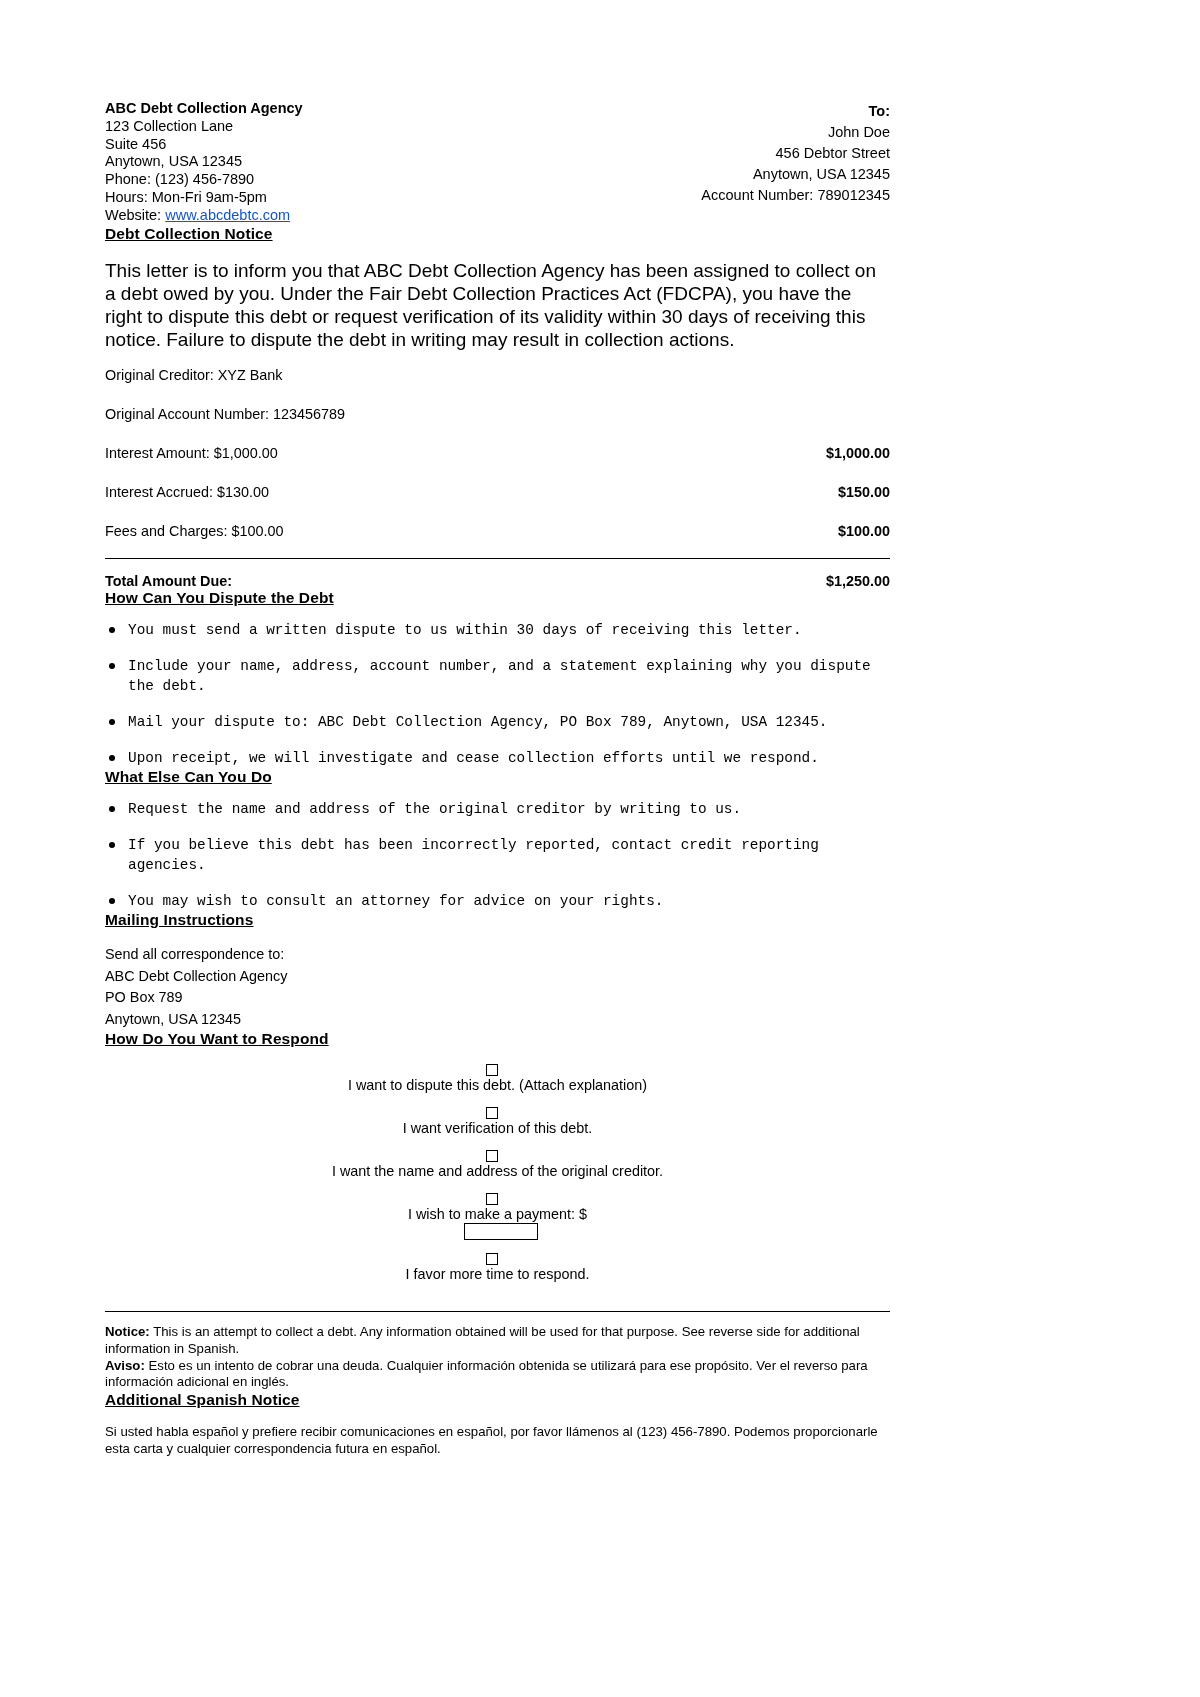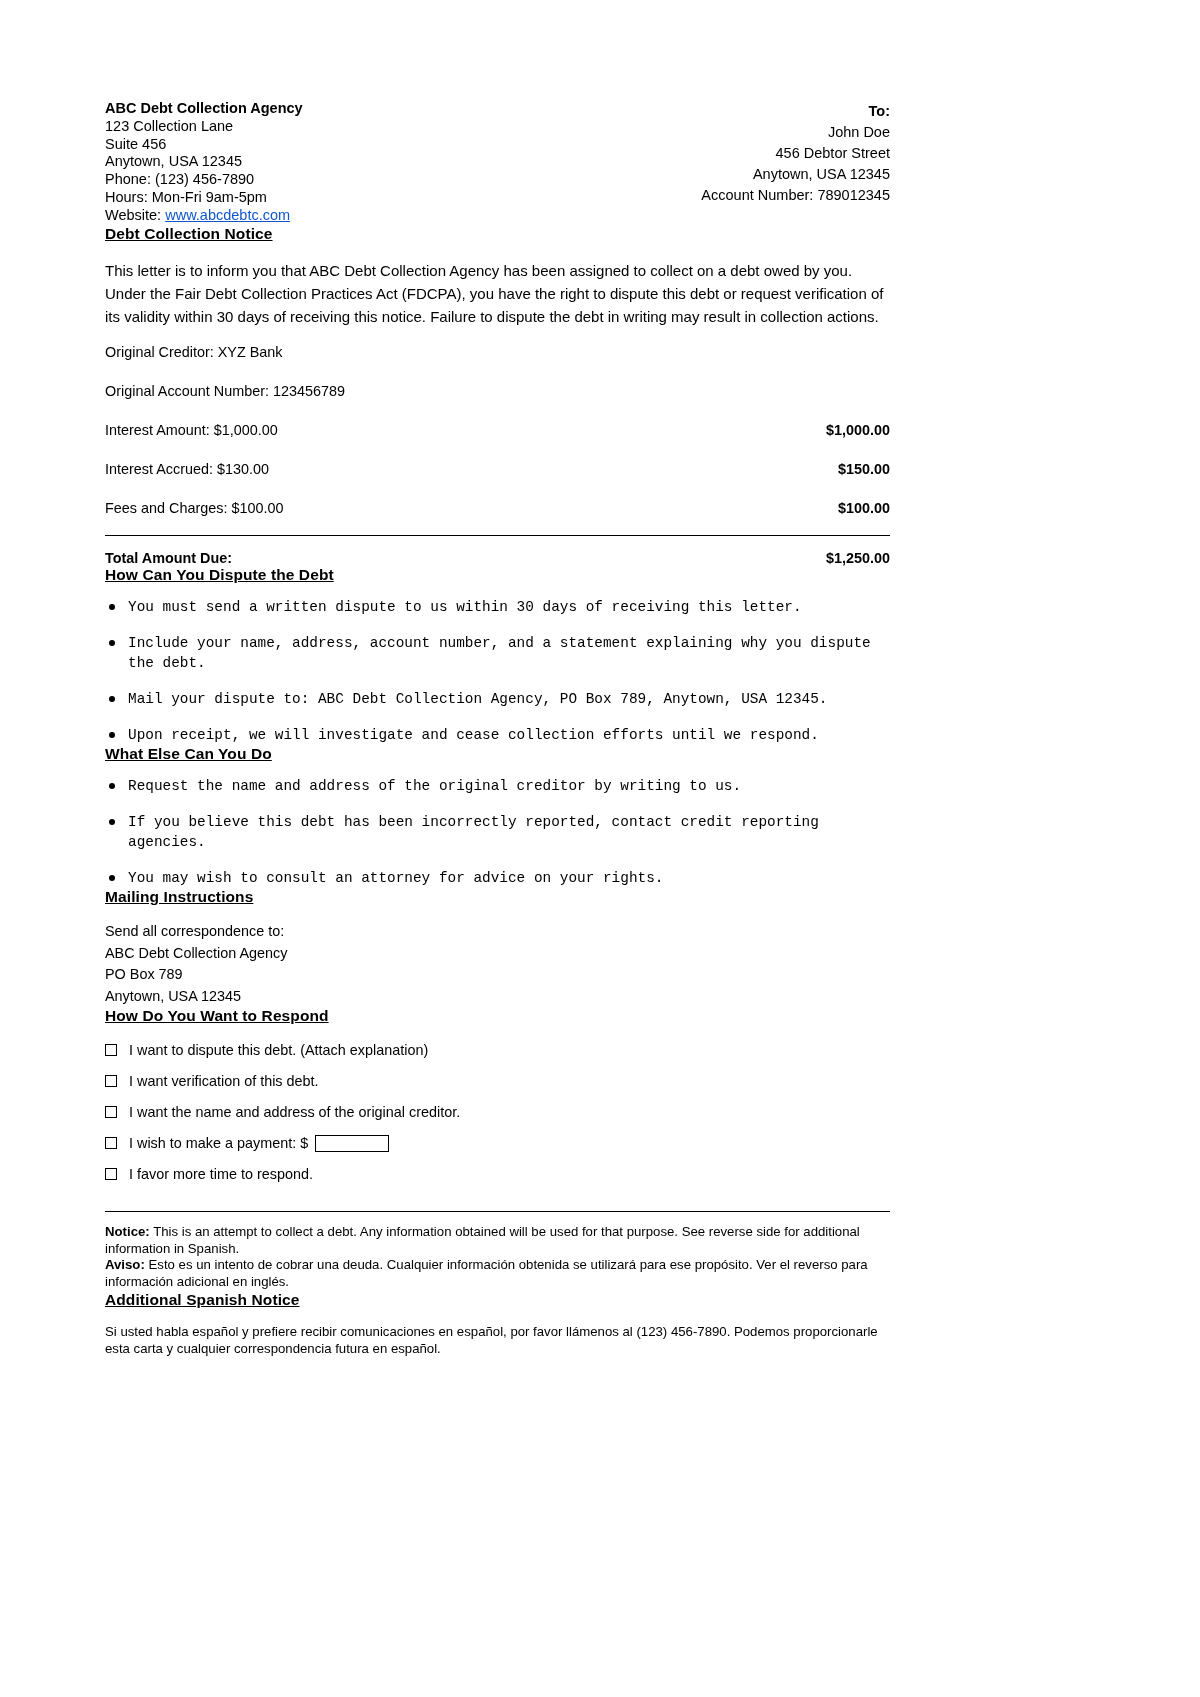--- a/index.html
+++ b/index.html
@@ -63,21 +63,21 @@
   }
   .sp-heading-1 { margin-top: 30px; }
   .sp-heading-2 { margin-top: 29px; }
   .sp-heading-3 { margin-top: 33px; }
   .sp-heading-4 { margin-top: 32px; }
   .sp-heading-5 { margin-top: 53px; }
   .sp-heading-6 { margin-top: 31px; }
   .sp-heading-7 { margin-top: 32px; }
 
   p.body-text {
-    font-size: 15px;
+    font-size: 19px;
     line-height: 23.2px;
     margin: 16px 0 0 0;
     text-align: left;
   }
   
   .info-list { margin-top: 14px; }
   .info-row {
     display: flex;
     justify-content: space-between;
     align-items: baseline;
@@ -137,20 +137,21 @@
     margin-top: 15px;
   }
   
   .respond-list { margin-top: 16px; }
   .respond-row {
     display: flex;
     align-items: center;
     font-size: 14.4px;
     line-height: 18px;
     margin-top: 13px;
+    flex-direction: column;
   }
   .respond-row:first-child { margin-top: 0; }
   .checkbox {
     width: 12px;
     height: 12px;
     border: 1.4px solid #000000;
     box-sizing: border-box;
     margin-right: 12px;
     flex: 0 0 auto;
     background: #ffffff;

